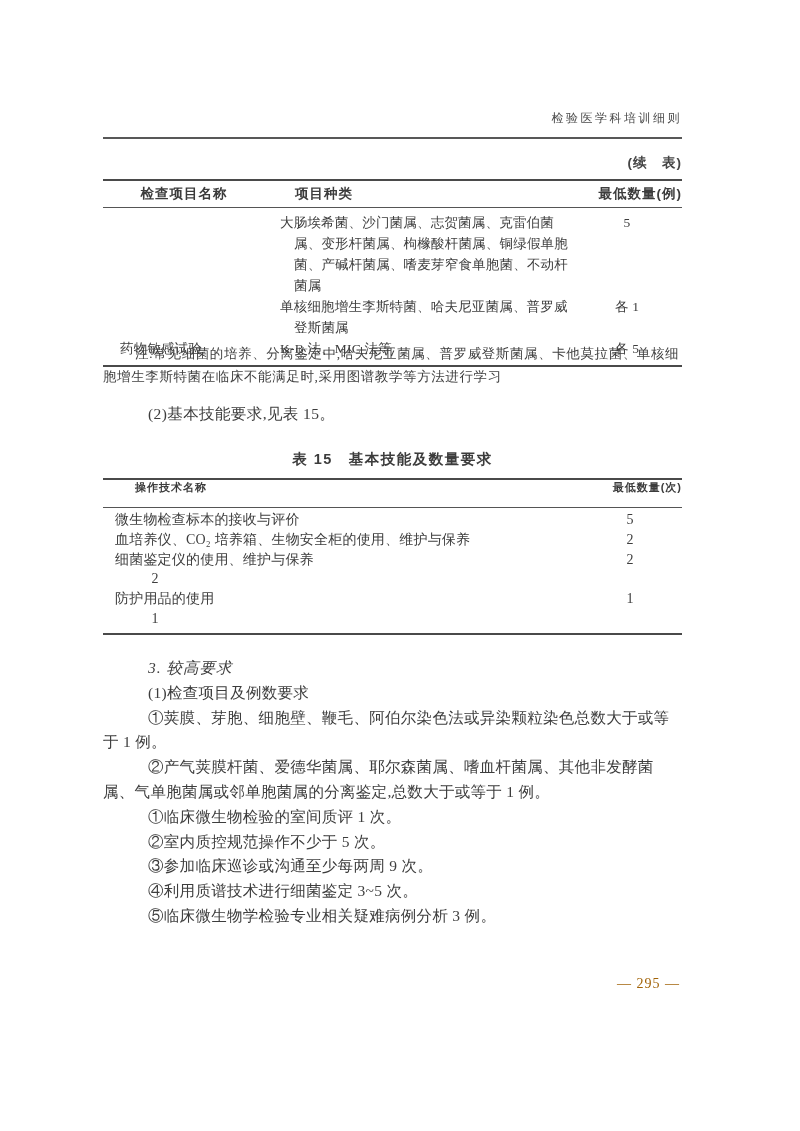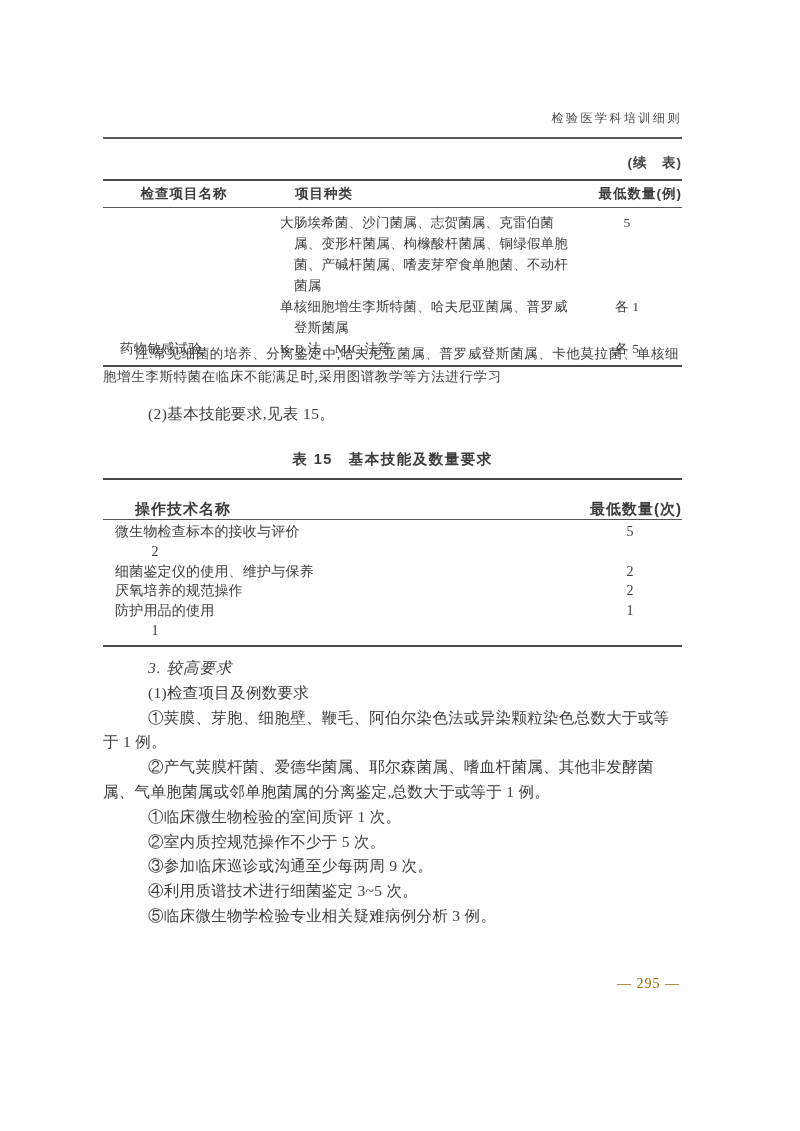--- a/index.html
+++ b/index.html
@@ -41,24 +41,24 @@
     letter-spacing:0.6px; text-indent:32px; color:#3f3f3f; }
 
   
   .intro { top:404px; left:103px; width:579px; font-size:15.5px; letter-spacing:0.4px; text-indent:45px; }
 
   
   .t2-title { top:450px; left:103px; width:579px; text-align:center;
     font-family:"Liberation Sans","DejaVu Sans",sans-serif; font-weight:bold;
     font-size:14.5px; letter-spacing:1.5px; color:#3c3c3c; }
   .table2 { top:478px; left:103px; width:579px; border-bottom:2.5px solid #4a4a4a; }
-  .t2-head { display:flex; align-items:flex-end; height:42px;
+  .t2-head { display:flex; align-items:flex-start; height:30px;
     border-top:2.5px solid #4a4a4a; border-bottom:1.2px solid #555;
     font-family:"Liberation Sans","DejaVu Sans",sans-serif; font-weight:bold;
-    font-size:15px; letter-spacing:1px; color:#3c3c3c; }
+    font-size:11px; letter-spacing:1px; color:#3c3c3c; }
   .t2-head .t2-name { flex:1; padding-left:32px; }
   .t2-head .t2-min { text-align:right; }
   .t2-body { padding:2px 0 4px; font-size:14px; line-height:19.8px; letter-spacing:0.2px; }
   .t2-row { display:flex; }
   .t2-row .t2-name { flex:1; padding-left:12px; white-space:nowrap; }
   .t2-row .t2-min { width:104px; text-align:center; }
 
   
   .section { top:656px; left:103px; width:579px; font-size:15.5px;
     line-height:24.8px; letter-spacing:0.3px; }
@@ -118,28 +118,28 @@
     <div class="t2-head">
       <div class="t2-name">操作技术名称</div>
       <div class="t2-min">最低数量(次)</div>
     </div>
     <div class="t2-body">
       <div class="t2-row">
         <div class="t2-name">微生物检查标本的接收与评价</div>
         <div class="t2-min">5</div>
       </div>
       <div class="t2-row">
+        <div class="t2-name">血培养仪、CO₂ 培养箱、生物安全柜的使用、维护与保养</div>
         <div class="t2-min">2</div>
       </div>
       <div class="t2-row">
         <div class="t2-name">细菌鉴定仪的使用、维护与保养</div>
         <div class="t2-min">2</div>
       </div>
       <div class="t2-row">
-        <div class="t2-name">厌氧培养的规范操作</div>
         <div class="t2-min">2</div>
       </div>
       <div class="t2-row">
         <div class="t2-name">防护用品的使用</div>
         <div class="t2-min">1</div>
       </div>
       <div class="t2-row">
         <div class="t2-min">1</div>
       </div>
     </div>

